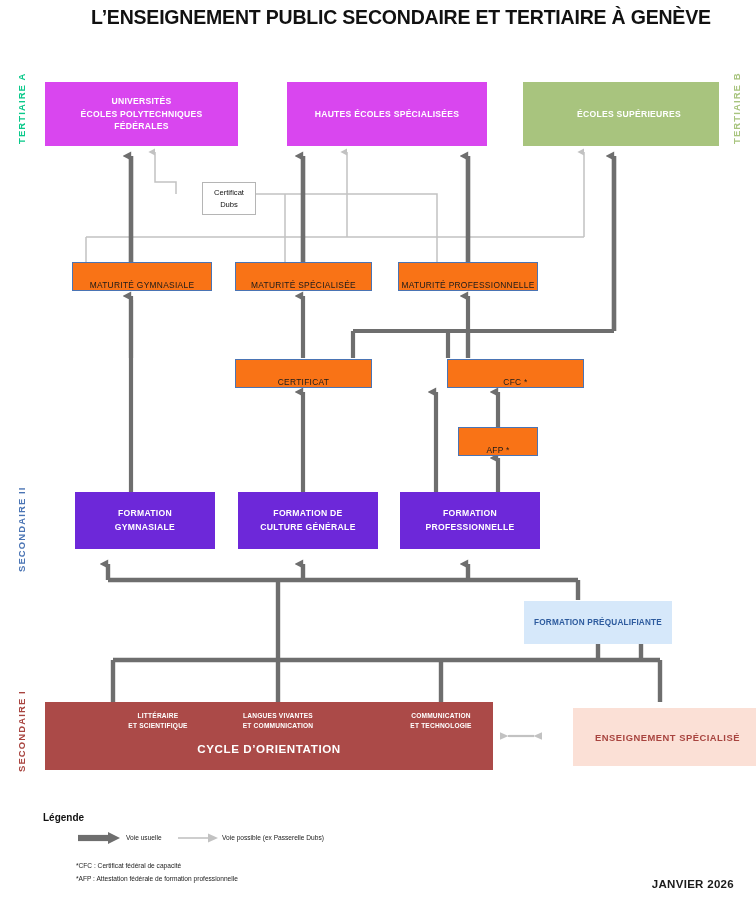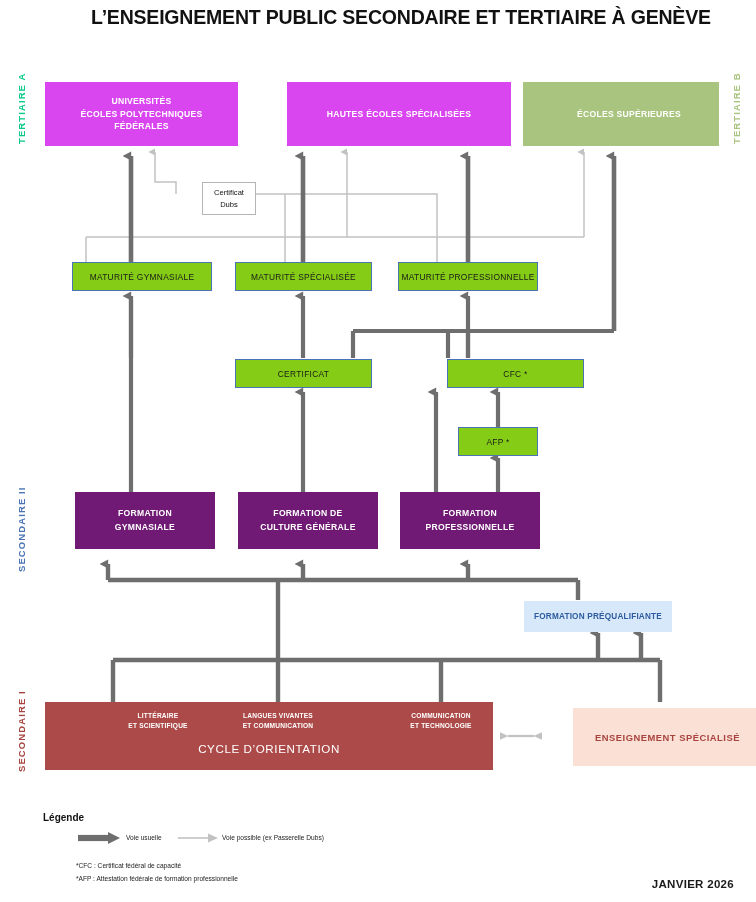--- a/index.html
+++ b/index.html
@@ -28,30 +28,30 @@
   .vlabel.t-a{color:#0ac98a;}
   .vlabel.t-b{color:#a8c47e;}
   .vlabel.s-ii{color:#4a74b4;}
   .vlabel.s-i{color:#a8443f;}
 
   .box{position:absolute;box-sizing:border-box;display:flex;align-items:center;justify-content:center;text-align:center;}
 
   .box.green{background:#d946ef;color:#ffffff;font-size:8.6px;font-weight:bold;line-height:1.5;letter-spacing:.25px;}
   .box.sage{background:#a8c47e;color:#ffffff;font-size:8.6px;font-weight:bold;line-height:1.5;letter-spacing:.25px;}
 
-  .box.outline{background:#84cc16;border:1.6px solid #4a74b4;color:#1a1a1a;font-size:8.4px;letter-spacing:.3px;}
-  .box.bluefill{background:#701a75;color:#ffffff;font-size:8.6px;font-weight:bold;line-height:1.55;letter-spacing:.3px;}
+  .box.outline{background:#f97316;border:1.6px solid #4a74b4;color:#1a1a1a;font-size:8.4px;letter-spacing:.3px;align-items:flex-end;}
+  .box.bluefill{background:#6d28d9;color:#ffffff;font-size:8.6px;font-weight:bold;line-height:1.55;letter-spacing:.3px;}
   .box.lightblue{background:#d6e8fa;color:#2d5b9e;font-size:8.2px;font-weight:bold;letter-spacing:.2px;}
   .box.red{background:#ab4a48;}
   .box.pinkish{background:#fbe0d6;color:#a8443f;font-size:9.4px;font-weight:bold;letter-spacing:.5px;margin-left:28px;}
   .box.passerelle{background:#ffffff;border:1.5px solid #b5b5b5;color:#111;font-size:7.6px;line-height:1.5;}
 
   .co-main{
     position:absolute;left:0;right:0;top:40px;text-align:center;
-    color:#ffffff;font-size:11.6px;font-weight:normal;letter-spacing:.6px;
+    color:#ffffff;font-size:11.6px;font-weight:bold;letter-spacing:.6px;
   }
   .co-opt{
     position:absolute;top:9px;text-align:center;color:#ffffff;
     font-size:6.6px;font-weight:bold;line-height:1.55;letter-spacing:.2px;white-space:nowrap;
   }
 
   .legend-title{position:absolute;left:43px;top:812px;font-size:10px;font-weight:bold;color:#111;}
   .legend-lbl{position:absolute;font-size:6.6px;color:#222;white-space:nowrap;}
   .legend-note{position:absolute;font-size:6.6px;color:#222;white-space:nowrap;}
   .date-stamp{position:absolute;right:22px;top:878px;font-size:11.5px;font-weight:bold;color:#1a1a1a;letter-spacing:.3px;}
@@ -186,21 +186,21 @@
   <div class="vlabel s-i" style="left:16px;top:700px;height:72px;">SECONDAIRE I</div>
 
   <div class="box green" style="left:45px;top:82px;width:193px;height:64px;">
     <div>
       <div>UNIVERSITÉS</div>
       <div>ÉCOLES POLYTECHNIQUES</div>
       <div>FÉDÉRALES</div>
     </div>
   </div>
 
-  <div class="box green" style="left:287px;top:82px;width:224px;height:64px;">
+  <div class="box green" style="left:287px;top:82px;width:200px;height:64px;">
     <div>HAUTES ÉCOLES SPÉCIALISÉES</div>
   </div>
 
   <div class="box sage" style="left:523px;top:82px;width:196px;height:64px;padding-left:16px;">
     <div>ÉCOLES SUPÉRIEURES</div>
   </div>
 
   <div class="box passerelle" style="left:202px;top:182px;width:54px;height:33px;">
     <div>
       <div>Certificat</div>
@@ -240,21 +240,21 @@
       <div>CULTURE GÉNÉRALE</div>
     </div>
   </div>
   <div class="box bluefill" style="left:400px;top:492px;width:140px;height:57px;">
     <div>
       <div>FORMATION</div>
       <div>PROFESSIONNELLE</div>
     </div>
   </div>
 
-  <div class="box lightblue" style="left:524px;top:601px;width:148px;height:31px;">
+  <div class="box lightblue" style="left:524px;top:601px;width:148px;height:43px;">
     <span>FORMATION PRÉQUALIFIANTE</span>
   </div>
 
   <div class="box red" style="left:45px;top:702px;width:448px;height:68px;display:block;">
     <div class="co-opt" style="left:38px;width:150px;">
       <div>LITTÉRAIRE</div>
       <div>ET SCIENTIFIQUE</div>
     </div>
     <div class="co-opt" style="left:158px;width:150px;">
       <div>LANGUES VIVANTES</div>

